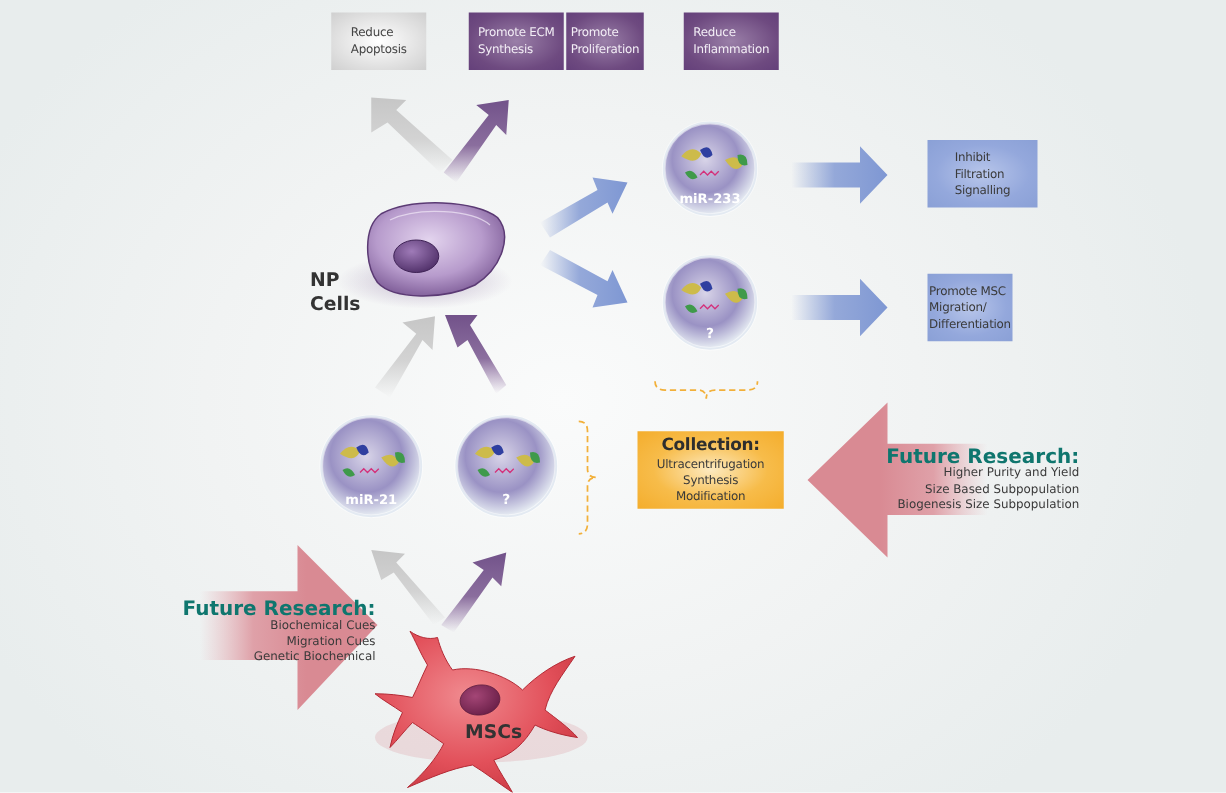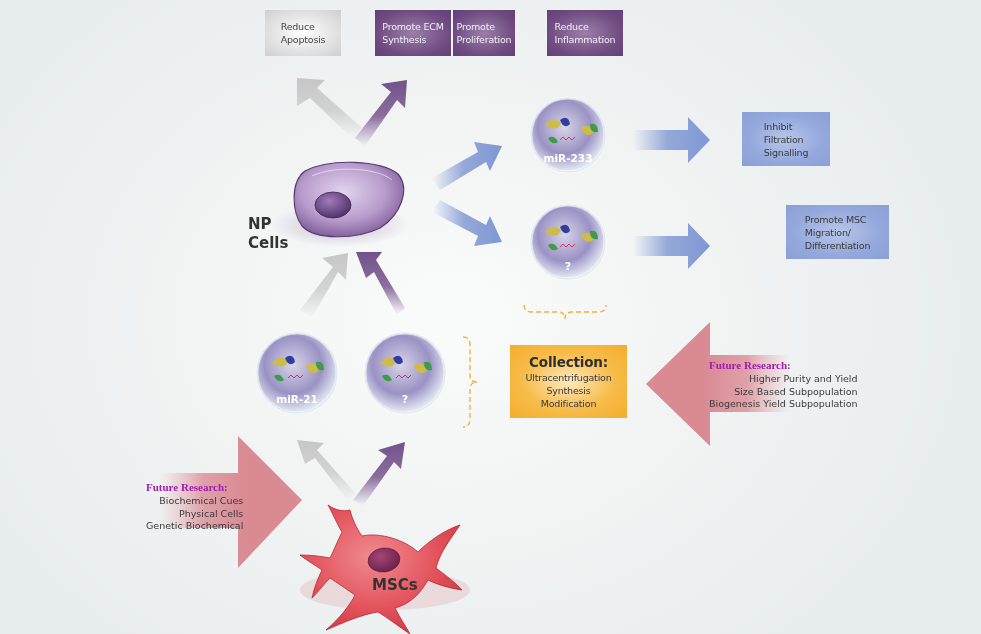--- a/index.html
+++ b/index.html
@@ -17,21 +17,21 @@
   .box.purple { background: radial-gradient(ellipse at center, #9a7fa8 0%, #6e4a80 70%, #64407a 100%); color: #f3eef6; }
   .box.gray { background: radial-gradient(ellipse at center, #ffffff 0%, #e2e2e2 60%, #cfcfcf 100%); color: #444; }
   .box.blue { background: radial-gradient(ellipse at center, #b8c6ea 0%, #94a8dc 60%, #8aa0d6 100%); color: #3a3a3a; }
   .box.orange {
     background: radial-gradient(ellipse at center, #fdeac0 0%, #f7bc4a 55%, #f4ad2c 100%); color: #3a3a3a;
     flex-direction: column; font-size: 9.5px; line-height: 13px;
   }
   .box.orange .title { font-weight: bold; font-size: 13.5px; line-height: 17px; color: #2e2e2e; }
   .label-cell { position: absolute; font-weight: bold; color: #333; font-size: 15px; line-height: 19px; }
   .future { position: absolute; color: #3a3a3a; }
-  .future .ft { font-weight: bold; font-size: 11px; line-height: 16px; color: #a21caf; font-family: Liberation Serif, serif; }
+  .future .ft { font-weight: bold; font-size: 16px; line-height: 16px; color: #0f766e; }
   .future .fi { font-size: 9.5px; line-height: 12.5px; text-align: right; }
   svg text { font-family: "DejaVu Sans", sans-serif; }
 </style>
 </head>
 <body>
 
 <svg id="scene" width="981" height="634" viewBox="0 0 981 634">
   <defs>
     <linearGradient id="gArrowGrayUp" x1="0" y1="1" x2="0" y2="0">
       <stop offset="0" stop-color="#d0d0d0" stop-opacity="0"></stop>
@@ -177,40 +177,40 @@
 <div class="box purple" style="left:359px;top:10px;width:76px;height:46px;margin-left:16px;">Promote ECM
 Synthesis</div>
 <div class="box purple" style="left:453px;top:10px;width:62px;height:46px;">Promote
 Proliferation</div>
 <div class="box purple" style="left:547px;top:10px;width:76px;height:46px;">Reduce
 Inflammation</div>
 
 <div class="box blue" style="left:742px;top:112px;width:88px;height:54px;">Inhibit
 Filtration
 Signalling</div>
-<div class="box blue" style="left:742px;top:205px;width:103px;height:54px;margin-left:44px;">Promote MSC
+<div class="box blue" style="left:742px;top:219px;width:68px;height:54px;">Promote MSC
 Migration/
 Differentiation</div>
 
 <div class="label-cell" style="left:248px;top:185px;white-space:pre-line;margin-top:30px;">NP
 Cells</div>
 <div class="label-cell" style="left:372px;top:576px;">MSCs</div>
 
-<div class="box orange" style="left:510px;top:345px;width:117px;height:73px;">
+<div class="box orange" style="left:510px;top:345px;width:117px;height:62px;">
   <div class="title">Collection:</div>
   <div>Ultracentrifugation</div>
   <div>Synthesis</div>
   <div>Modification</div>
 </div>
 
 <div class="future" style="left:709px;top:357px;">
   <div class="ft">Future Research:</div>
   <div class="fi">Higher Purity and Yield</div>
   <div class="fi">Size Based Subpopulation</div>
-  <div class="fi">Biogenesis Yield Subpopulation</div>
+  <div class="fi">Biogenesis Size Subpopulation</div>
 </div>
 
 <div class="future" style="left:146px;top:479px;">
   <div class="ft">Future Research:</div>
   <div class="fi">Biochemical Cues</div>
-  <div class="fi">Physical Cells</div>
+  <div class="fi">Migration Cues</div>
   <div class="fi">Genetic Biochemical</div>
 </div>
 
 </body></html>

